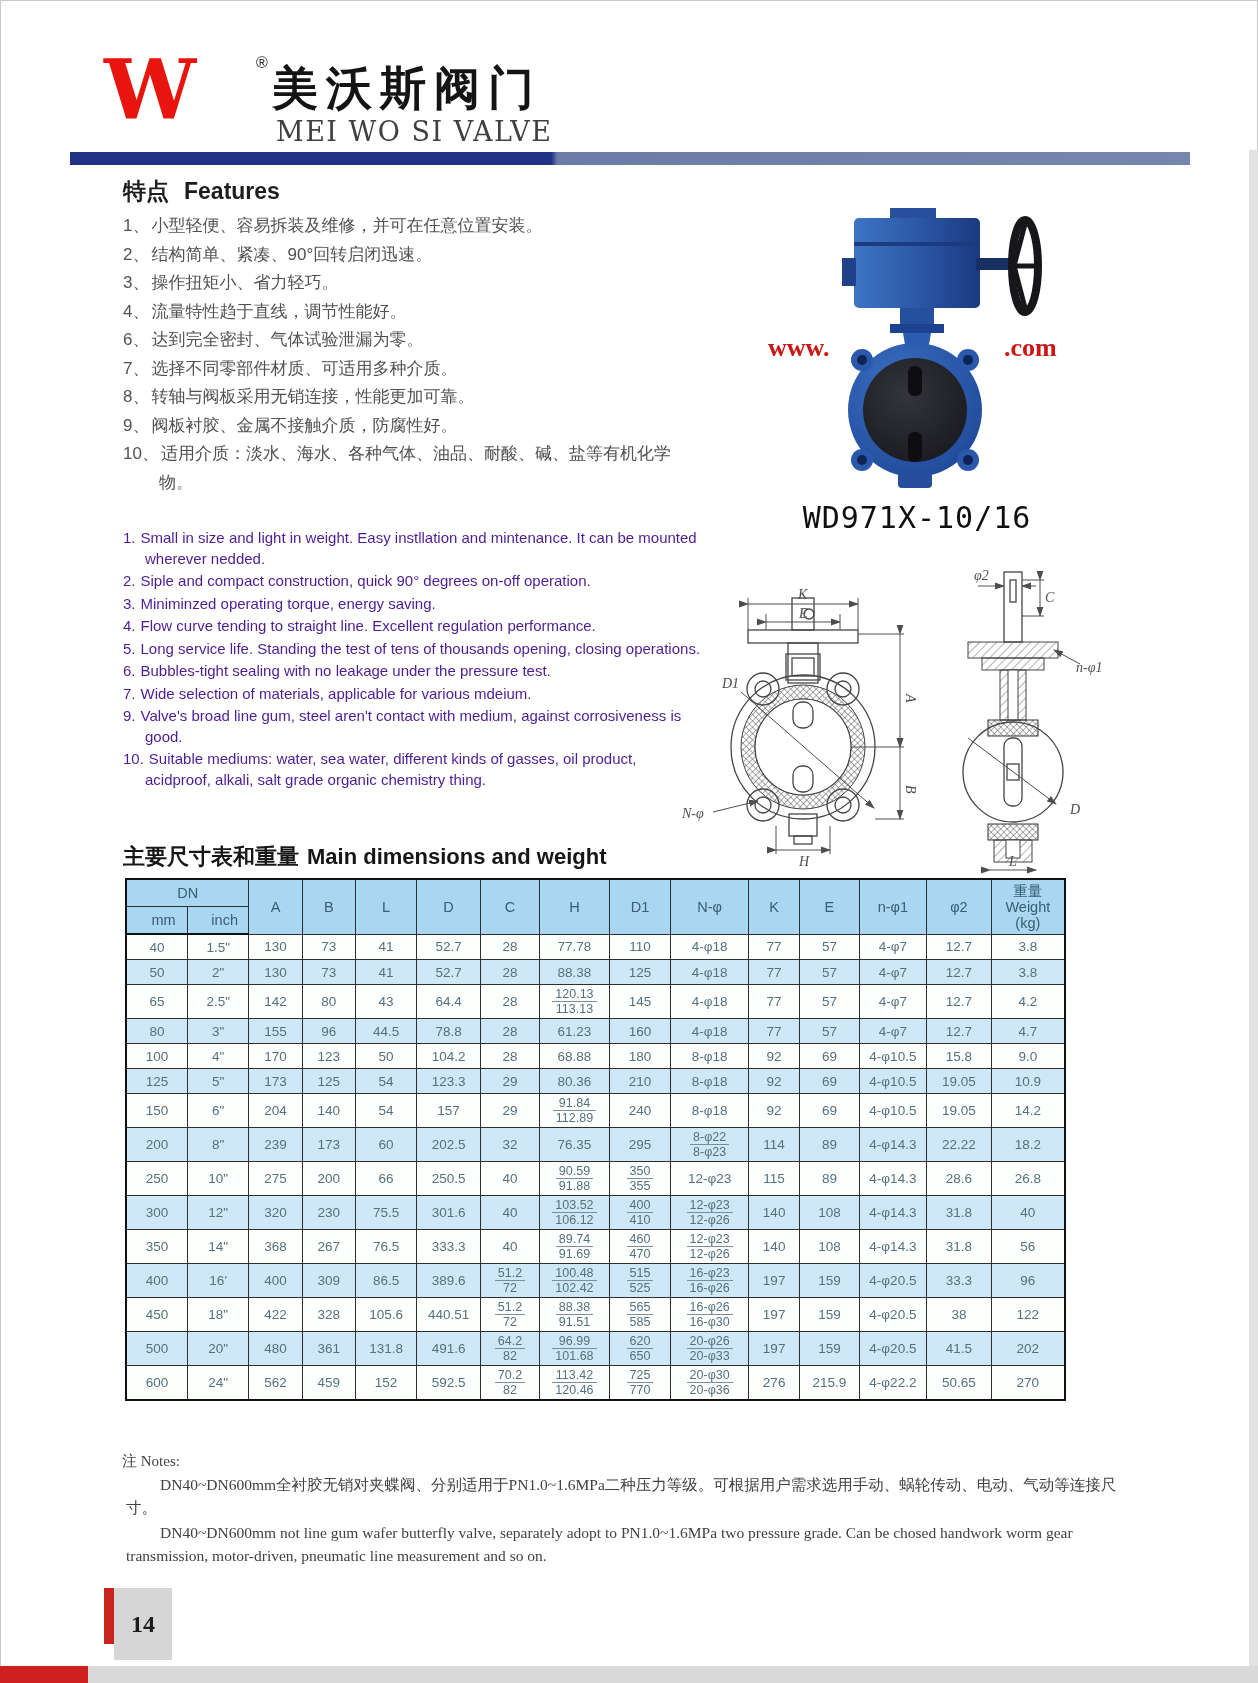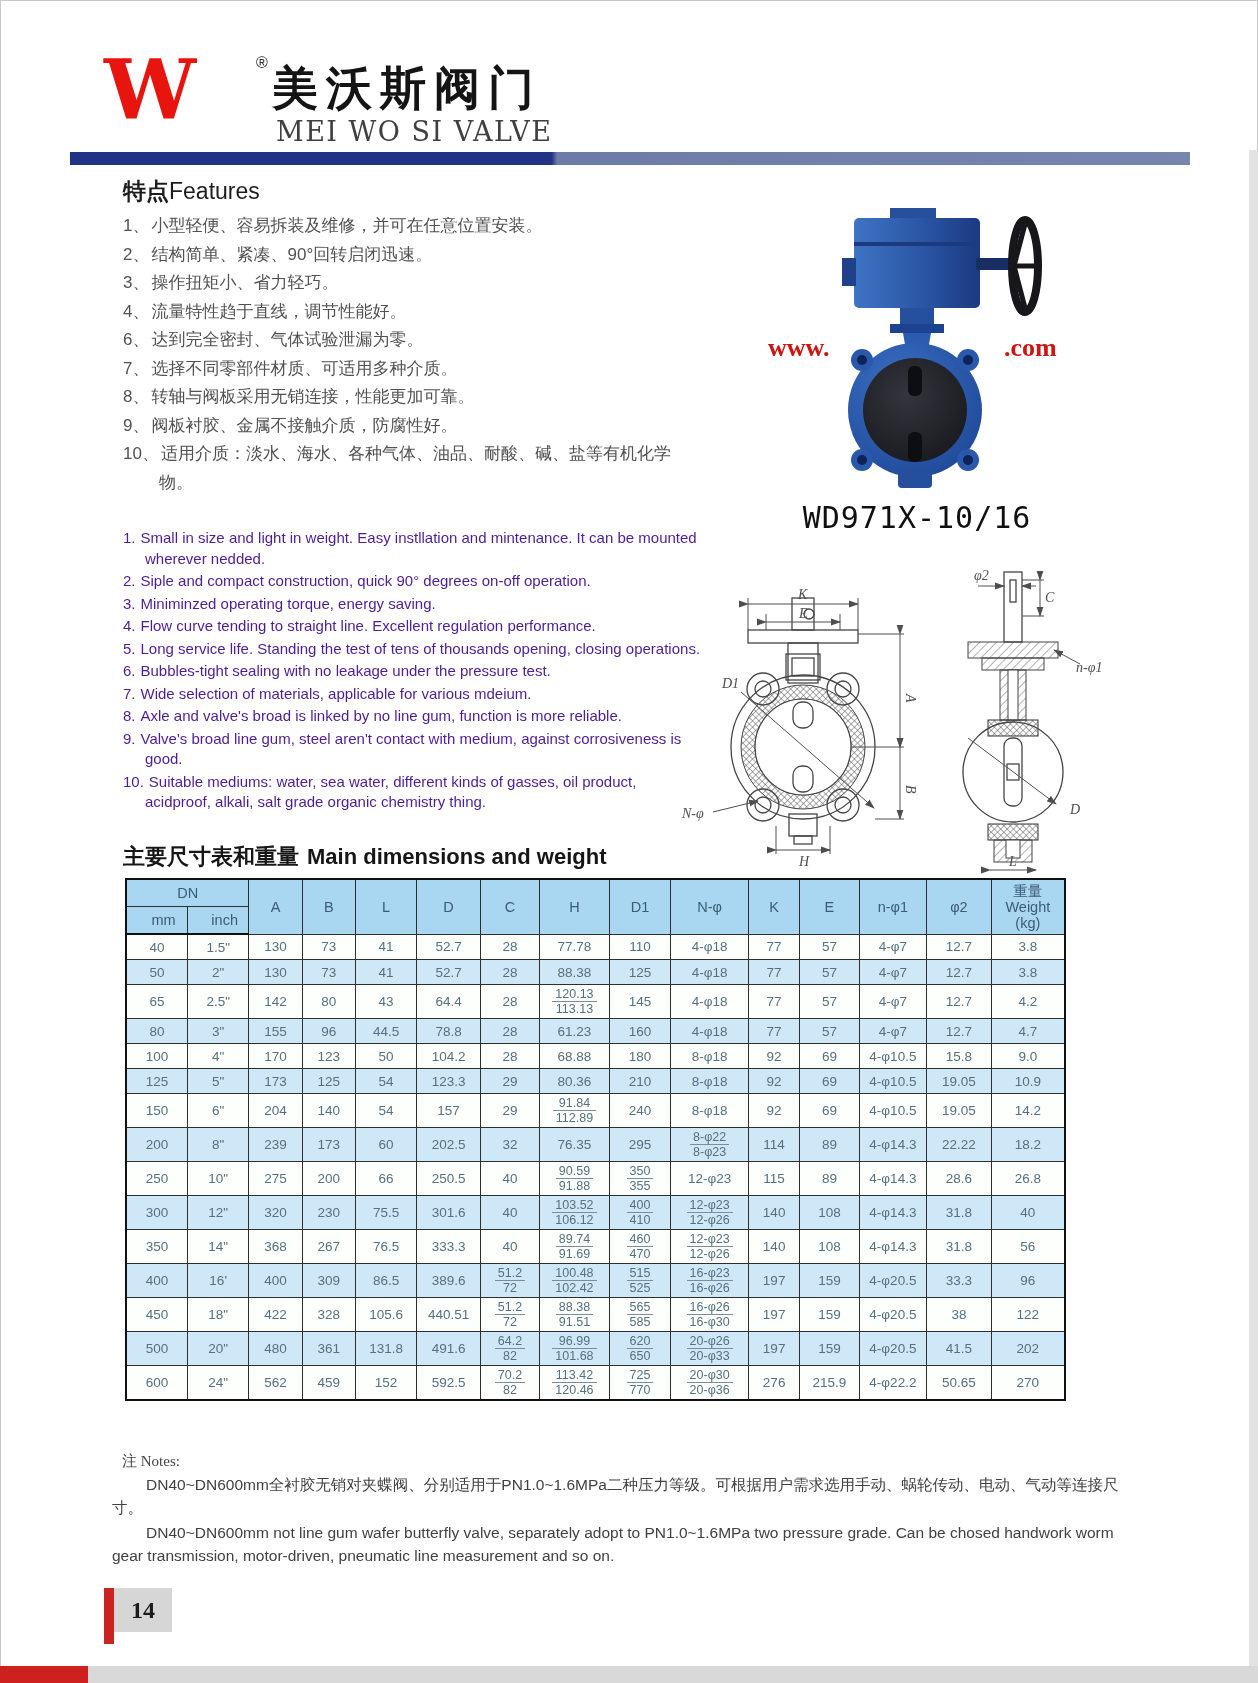--- a/index.html
+++ b/index.html
@@ -14,21 +14,21 @@
          color:#e8150f;letter-spacing:-6px;font-style:normal;}
   .logoR{position:absolute;top:6px;left:152px;font-size:16px;color:#2b2b2b;}
   .brand-cn{position:absolute;left:272px;top:58px;font-family:"DejaVu Serif",serif;
             font-weight:bold;font-size:46px;color:#141414;letter-spacing:8px;white-space:nowrap;}
   .brand-en{position:absolute;left:276px;top:116px;font-family:"DejaVu Serif",serif;
             font-size:27px;color:#404040;letter-spacing:1.5px;white-space:nowrap;}
   .head-bar{position:absolute;left:70px;top:152px;width:1120px;height:13px;
             background:linear-gradient(to right,#223285 0%,#223285 43%,#6c7ca6 43.5%,#7786ad 100%);}
   
   .feat-head{position:absolute;left:123px;top:176px;font-size:23px;color:#1d1d1d;font-weight:bold;}
-  .feat-head .en{font-weight:400;margin-left:0;}
+  .feat-head .en{font-weight:700;margin-left:15px;}
   .cn-list{position:absolute;left:123px;top:212px;width:575px;font-size:17px;color:#515151;
            line-height:28.5px;}
   .cn-list .li{padding-left:36px;text-indent:-36px;}
   .cn-list .no{margin-right:2px;}
   .en-list{position:absolute;left:123px;top:528px;width:580px;font-size:15px;color:#4c1d95;
            line-height:20.5px;}
   .en-list .li{padding-left:22px;text-indent:-22px;margin-bottom:2px;}
   .en-list .no{margin-right:5px;}
   
   .photo{position:absolute;left:762px;top:200px;width:310px;height:300px;}
@@ -53,25 +53,25 @@
   tbody td{font-size:13.5px;color:#55707e;height:20px;}
   tbody tr:nth-child(odd){background:#fdfffc;}
   tbody tr:nth-child(even){background:#cfe8f8;}
   .wcell span{display:block;line-height:16px;}
   .fx{display:inline-block;vertical-align:middle;font-size:12.5px;line-height:14px;}
   .fx .a{display:block;border-bottom:1px solid #7c8d99;padding:0 3px;}
   .fx .b{display:block;padding:0 3px;}
   
   .notes{position:absolute;left:110px;top:1452px;width:1040px;color:#3f3f3f;}
   .notes .lbl{font-size:15px;color:#444;margin-left:12px;font-family:"Liberation Serif",serif;}
-  .notes p{margin:2px 2px;font-family:Liberation Sans, sans-serif;font-size:15.5px;line-height:23px;
+  .notes p{margin:2px 16px;font-family:Liberation Serif, serif;font-size:15.5px;line-height:23px;
            text-indent:2.2em;color:#414141;}
   
   .foot-red{position:absolute;left:104px;top:1588px;width:10px;height:56px;background:#c9241f;}
-  .foot-box{position:absolute;left:114px;top:1588px;width:58px;height:44px;background:#d6d6d6;
+  .foot-box{position:absolute;left:114px;top:1588px;width:58px;height:72px;background:#d6d6d6;
             display:flex;align-items:center;justify-content:center;
             font-family:"Liberation Serif",serif;font-weight:bold;font-size:24px;color:#1c1c1c;}
   .bottom-strip{position:absolute;left:0;top:1666px;width:1258px;height:17px;background:#d9d9d9;}
   .bottom-red{position:absolute;left:0;top:1666px;width:88px;height:17px;background:#cf2020;}
 </style>
 </head>
 <body>
 
 <div class="page">
   <div class="edge-right"></div>
@@ -99,21 +99,20 @@
       <div class="li"><span class="no">10、</span><span class="t">适用介质：淡水、海水、各种气体、油品、耐酸、碱、盐等有机化学物。</span></div>
     </div>
   <div class="en-list" id="en-list">
       <div class="li"><span class="no">1.</span><span class="t">Small in size and light in weight. Easy instllation and mintenance. It can be mounted wherever nedded.</span></div>
       <div class="li"><span class="no">2.</span><span class="t">Siple and compact construction, quick 90° degrees on-off operation.</span></div>
       <div class="li"><span class="no">3.</span><span class="t">Miniminzed operating torque, energy  saving.</span></div>
       <div class="li"><span class="no">4.</span><span class="t">Flow curve tending to straight line. Excellent regulation performance.</span></div>
       <div class="li"><span class="no">5.</span><span class="t">Long service life. Standing  the  test of  tens of thousands   opening, closing operations.</span></div>
       <div class="li"><span class="no">6.</span><span class="t">Bubbles-tight sealing with no leakage under the pressure test.</span></div>
       <div class="li"><span class="no">7.</span><span class="t">Wide selection of materials, applicable for various mdeium.</span></div>
-      <div class="li"><span class="no">8.</span><span class="t">Axle and valve's broad is linked by no line gum, function is more reliable.</span></div>
       <div class="li"><span class="no">9.</span><span class="t">Valve's broad line gum, steel aren't contact with medium, against corrosiveness is good.</span></div>
       <div class="li"><span class="no">10.</span><span class="t">Suitable mediums: water, sea water,  different kinds of gasses, oil product, acidproof, alkali, salt grade organic chemistry thing.</span></div>
     </div>
 
   <div class="photo">
     <svg width="310" height="300" viewBox="0 0 310 300">
       <defs>
         <linearGradient id="actG" x1="0" y1="0" x2="1" y2="0">
           <stop offset="0" stop-color="#3e74c4"></stop>
             <stop offset="0.55" stop-color="#2a55a4"></stop>

